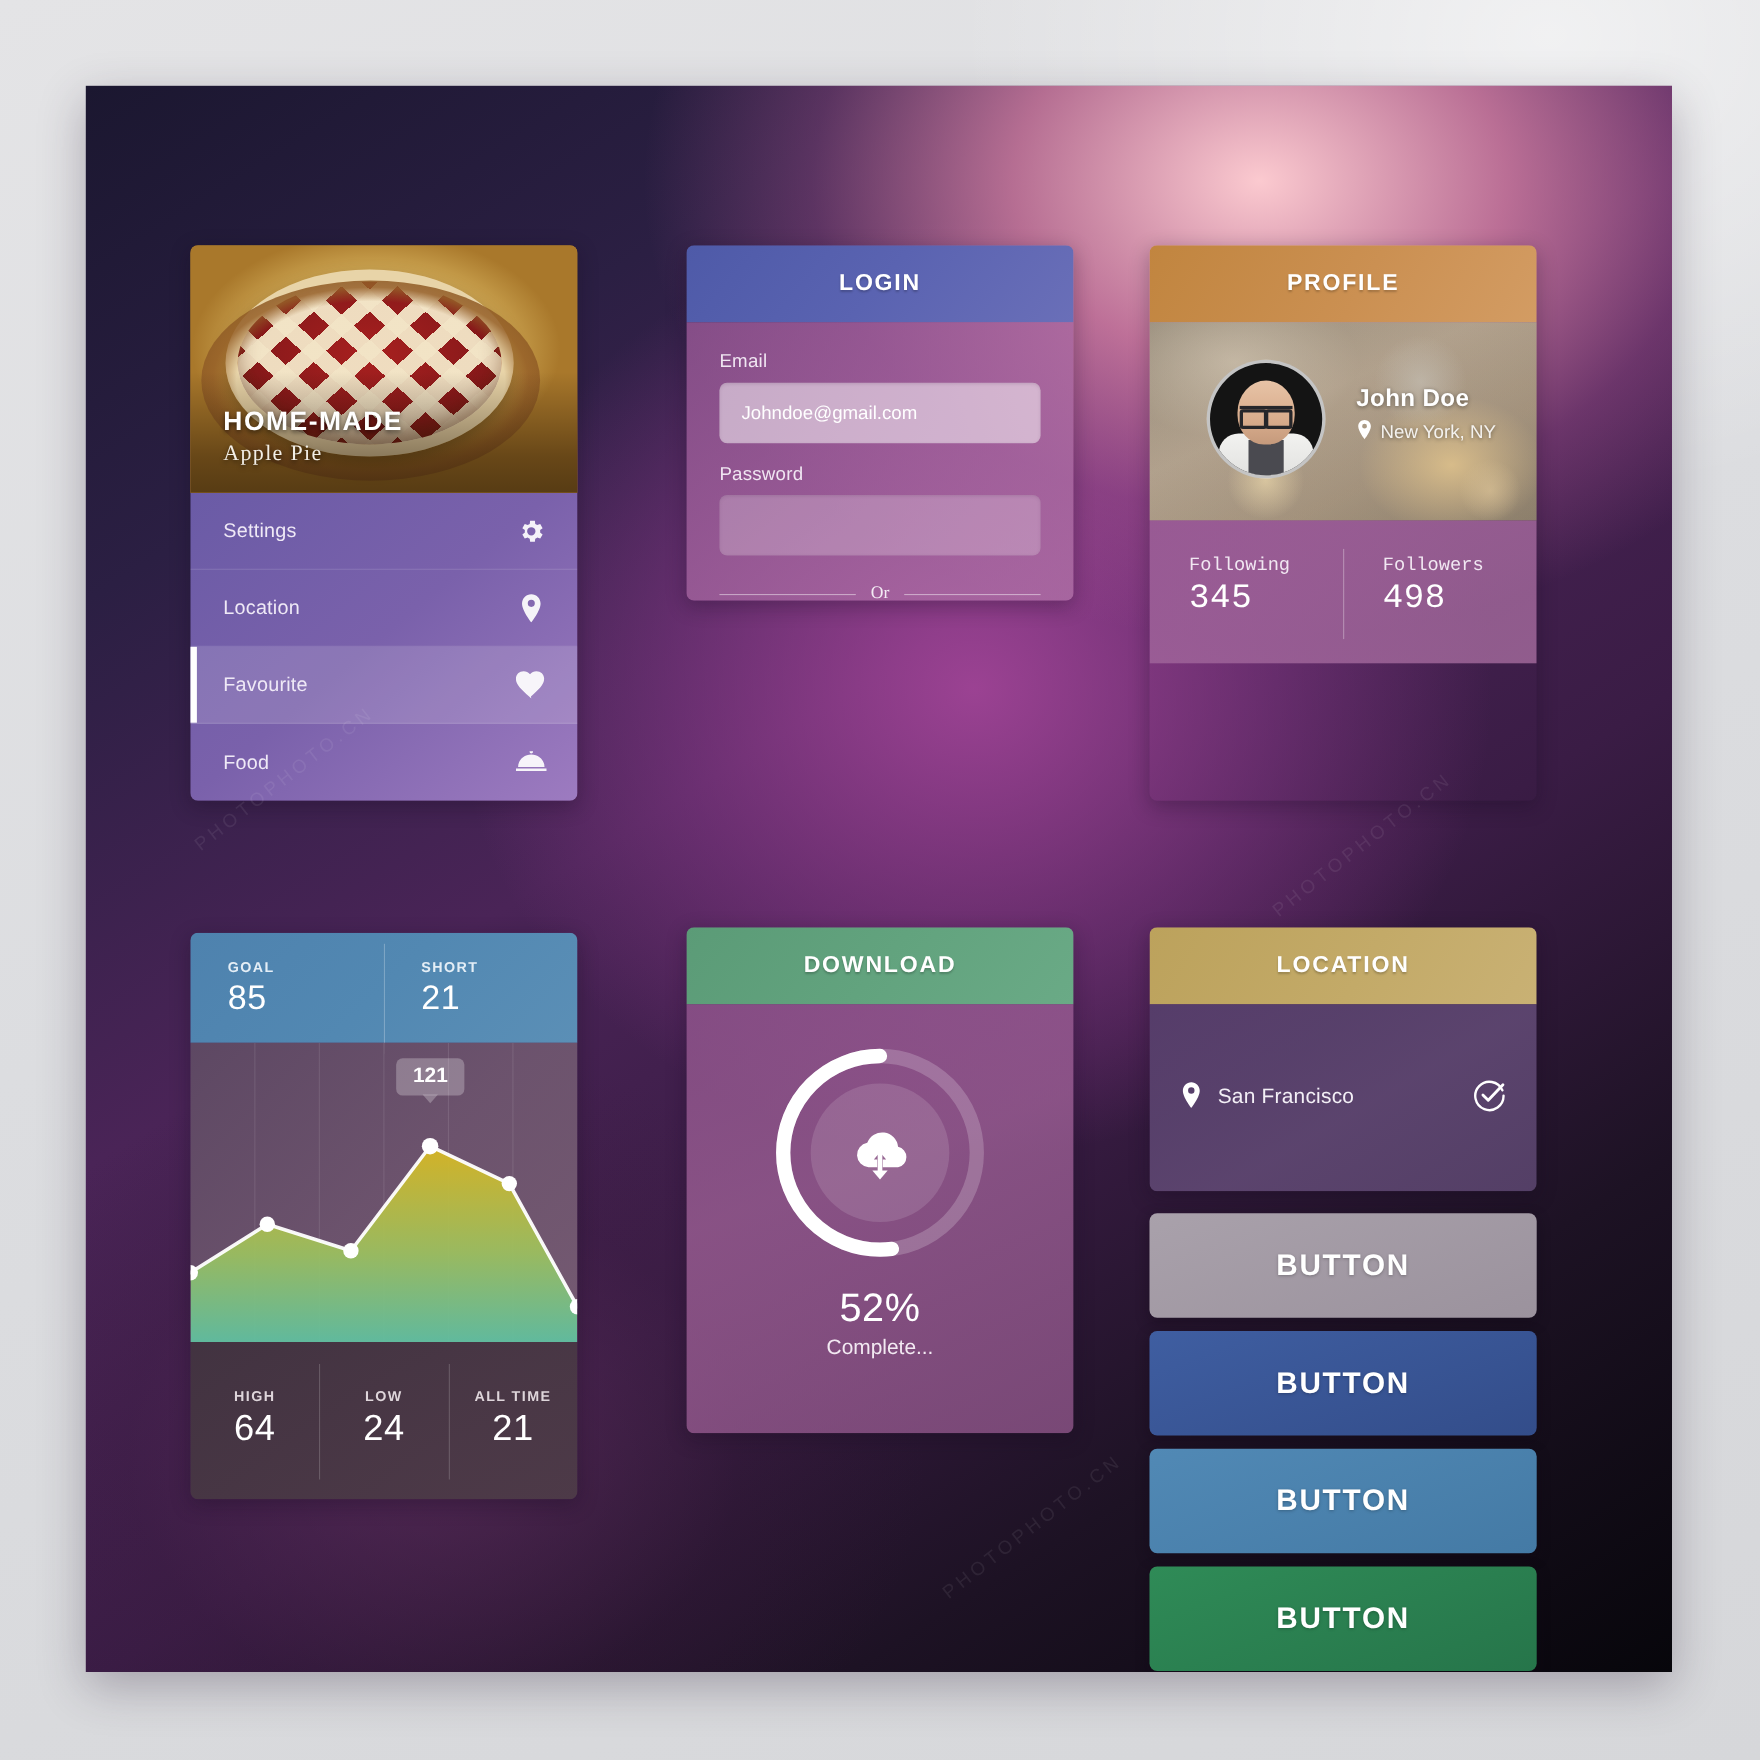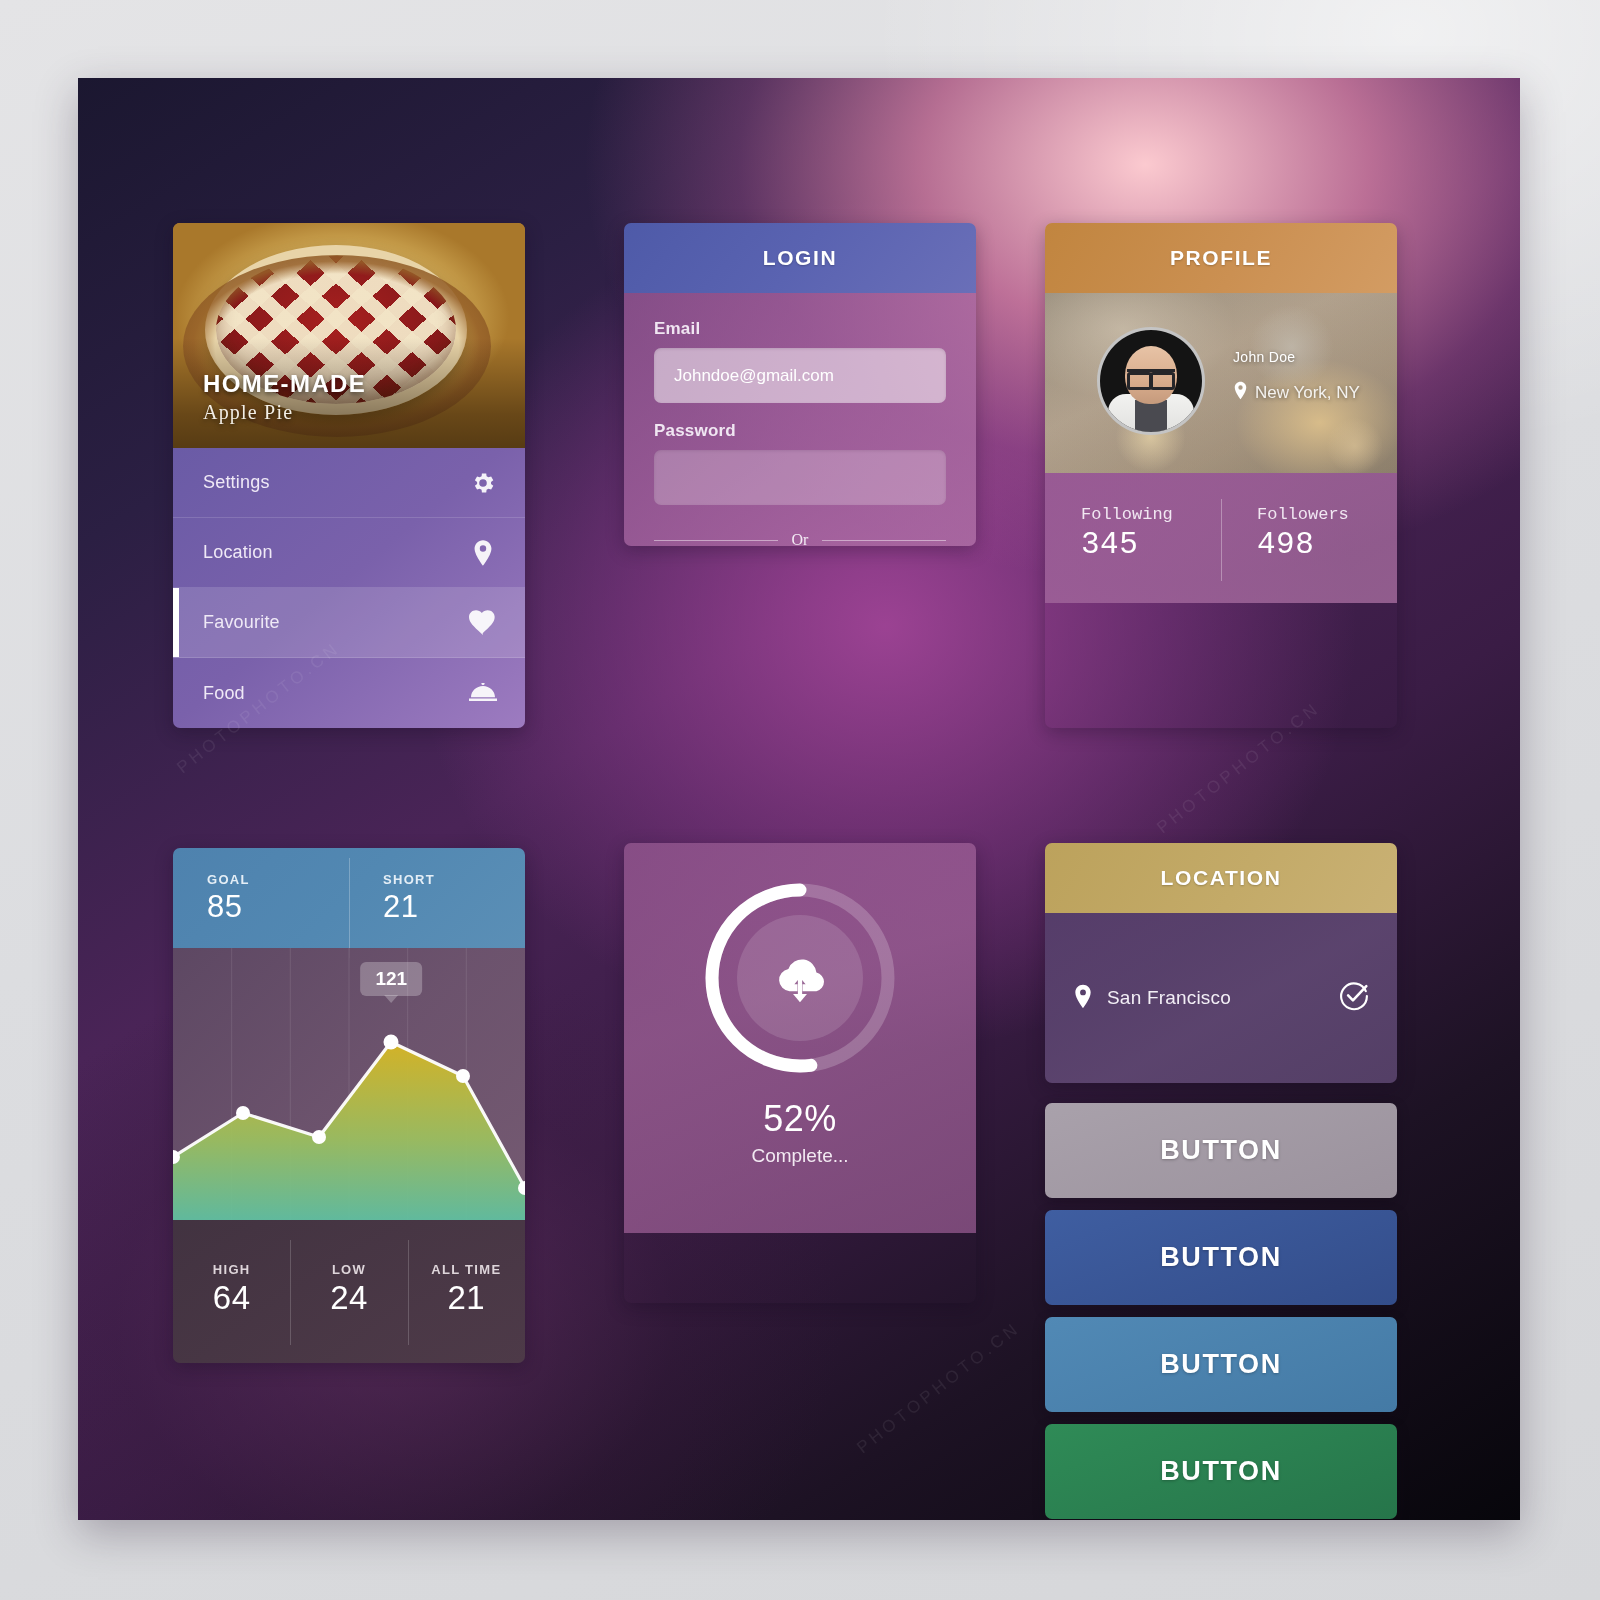--- a/index.html
+++ b/index.html
@@ -101,21 +101,21 @@
   .menu-item .mi-icon { width: 32px; height: 32px; display: flex; align-items: center; justify-content: center; }
   .mi-icon svg { fill: #fff; opacity: 0.92; }
 
   
   #login-card { left: 546px; top: 145px; width: 352px; height: 323px; }
   #login-card .card-header { background: linear-gradient(130deg, #4e5aa8 0%, #5a63b1 50%, #6a6fb8 100%); }
   .login-body {
     height: 300px; padding: 26px 30px 0 30px;
     background: linear-gradient(145deg, rgba(152,88,150,0.80) 0%, rgba(168,104,162,0.72) 45%, rgba(182,122,172,0.70) 100%);
   }
-  .field-label { color: #f0e6f2; font-size: 17px; margin-bottom: 9px; letter-spacing: 0.2px; font-weight: bold; }
+  .field-label { color: #f0e6f2; font-size: 17px; margin-bottom: 9px; letter-spacing: 0.2px; }
   .field-input {
     height: 55px; border-radius: 7px;
     background: rgba(255,255,255,0.52);
     box-shadow: inset 0 1px 3px rgba(90,50,90,0.18);
     display: flex; align-items: center; padding: 0 20px;
     color: #fff; font-size: 17px;
   }
   .field-input.empty { background: rgba(255,255,255,0.24); }
   .field-gap { height: 18px; }
   .or-row {
@@ -181,21 +181,21 @@
     position: absolute; left: 50%; bottom: 0; transform: translateX(-50%);
     width: 86px; height: 38px; border-radius: 18px 18px 0 0;
     background: linear-gradient(180deg, #f2f2f0 0%, #e2e2e0 100%);
   }
   .av-apron {
     position: absolute; left: 50%; bottom: 0; transform: translateX(-50%);
     width: 32px; height: 32px; background: #4a4a50;
   }
   .profile-name {
     position: absolute; left: 188px; top: 56px;
-    color: #fff; font-size: 14px; font-weight: normal; letter-spacing: 0.3px;
+    color: #fff; font-size: 22px; font-weight: bold; letter-spacing: 0.3px;
     text-shadow: 0 1px 4px rgba(0,0,0,0.45);
   }
   .profile-loc {
     position: absolute; left: 188px; top: 88px;
     display: flex; align-items: center; gap: 7px;
     color: #f4f2ef; font-size: 17px;
     text-shadow: 0 1px 4px rgba(0,0,0,0.45);
   }
   .profile-loc svg { fill: #fff; }
   .profile-stats {
@@ -489,20 +489,21 @@
           <div class="cb-val">24</div>
         </div>
         <div class="cb-col">
           <div class="cb-lab">ALL TIME</div>
           <div class="cb-val">21</div>
         </div>
       </div>
     </div>
 
     <div class="card" id="download-card">
+      <div class="card-header">DOWNLOAD</div>
       <div class="dl-body">
         <div class="ring-wrap">
           <svg width="198" height="198" viewBox="0 0 198 198">
             <circle cx="99" cy="99" r="88" fill="none" stroke="rgba(255,255,255,0.20)" stroke-width="13"></circle>
             <circle cx="99" cy="99" r="88" fill="none" stroke="#ffffff" stroke-width="13" stroke-linecap="round" stroke-dasharray="287 553" transform="rotate(-90 99 99) scale(1,-1) translate(0,-198)"></circle>
           </svg>
           <div class="ring-inner">
             <svg width="58" height="52" viewBox="0 0 30 26">
               <path d="M23.5 10.2A7.5 7.5 0 009 8.3a5.8 5.8 0 00.6 11.5h4.1v-3.6h-1.6L15 12.8l2.9 3.4h-1.6v3.6h7.2a4.9 4.9 0 000-9.6z"></path>
               <rect x="13.9" y="12.5" width="2.2" height="10"></rect>

